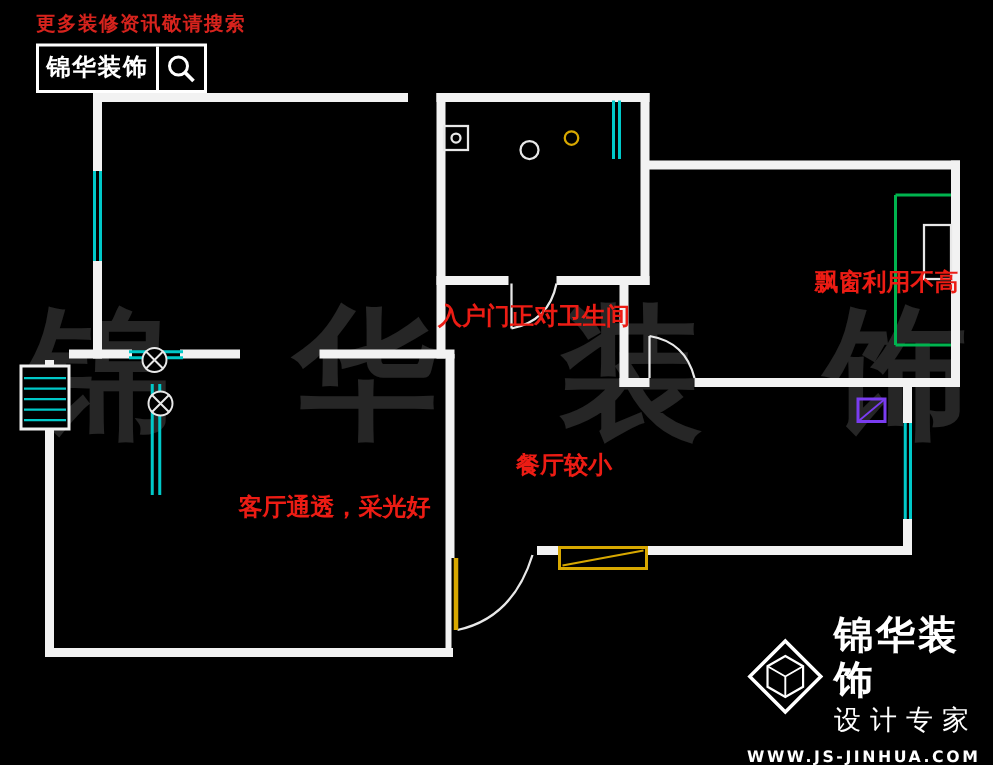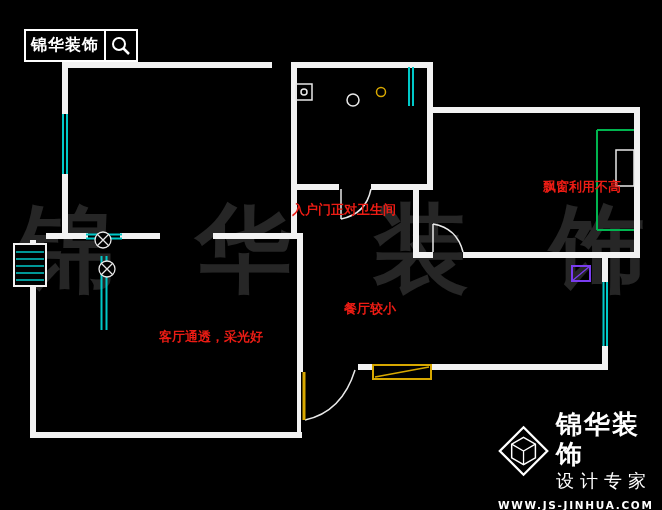--- a/index.html
+++ b/index.html
@@ -15,21 +15,21 @@
   .logo-box-icon{width:30px;border-left:2px solid #fff;display:flex;
                  align-items:center;justify-content:center;}
   
   .watermark{position:absolute;left:18px;top:186px;font-family:"DejaVu Serif",serif;
              font-size:96px;font-weight:bold;color:rgba(255,255,255,0.15);
              letter-spacing:24px;white-space:nowrap;}
   
   .fp-svg{position:absolute;left:0;top:0;}
   
   #annotations-layer{position:absolute;left:0;top:0;width:662px;height:510px;}
-  #annotations-layer .annotation{position:absolute;color:#ec1c14;font-size:13px;
+  #annotations-layer .annotation{position:absolute;color:#ec1c14;font-size:16px;
                                  font-weight:bold;white-space:nowrap;}
   
   .footer{position:absolute;left:498px;top:410px;color:#fff;}
   .footer-row{display:flex;align-items:center;gap:7px;}
   .brand-cn{font-size:26px;font-weight:bold;letter-spacing:2px;line-height:1.15;}
   .brand-tag{font-size:18px;letter-spacing:6px;line-height:1.2;}
   .footer-url{font-size:10.5px;letter-spacing:1.7px;margin-top:8px;font-weight:bold;
               white-space:nowrap;}
 </style>
 </head>
@@ -120,20 +120,21 @@
     </g>
   </svg>
 
   <div id="annotations-layer">
       <div class="annotation" style="left: 292px; top: 201px;">入户门正对卫生间</div>
       <div class="annotation" style="left: 543px; top: 178px;">飘窗利用不高</div>
       <div class="annotation" style="left: 344px; top: 287px; margin-top: 13px;">餐厅较小</div>
       <div class="annotation" style="left: 159px; top: 328px; font-family: Liberation Mono, monospace;">客厅通透，采光好</div>
     </div>
 
+  <div class="search-hint">更多装修资讯敬请搜索</div>
   <div class="logo-box">
     <div class="logo-box-text">锦华装饰</div>
     <div class="logo-box-icon">
       <svg width="22" height="22" viewBox="0 0 22 22">
         <circle cx="9" cy="9" r="6" fill="none" stroke="#fff" stroke-width="2"></circle>
         <line x1="13.5" y1="13.5" x2="19" y2="19" stroke="#fff" stroke-width="2.5"></line>
       </svg>
     </div>
   </div>
 

